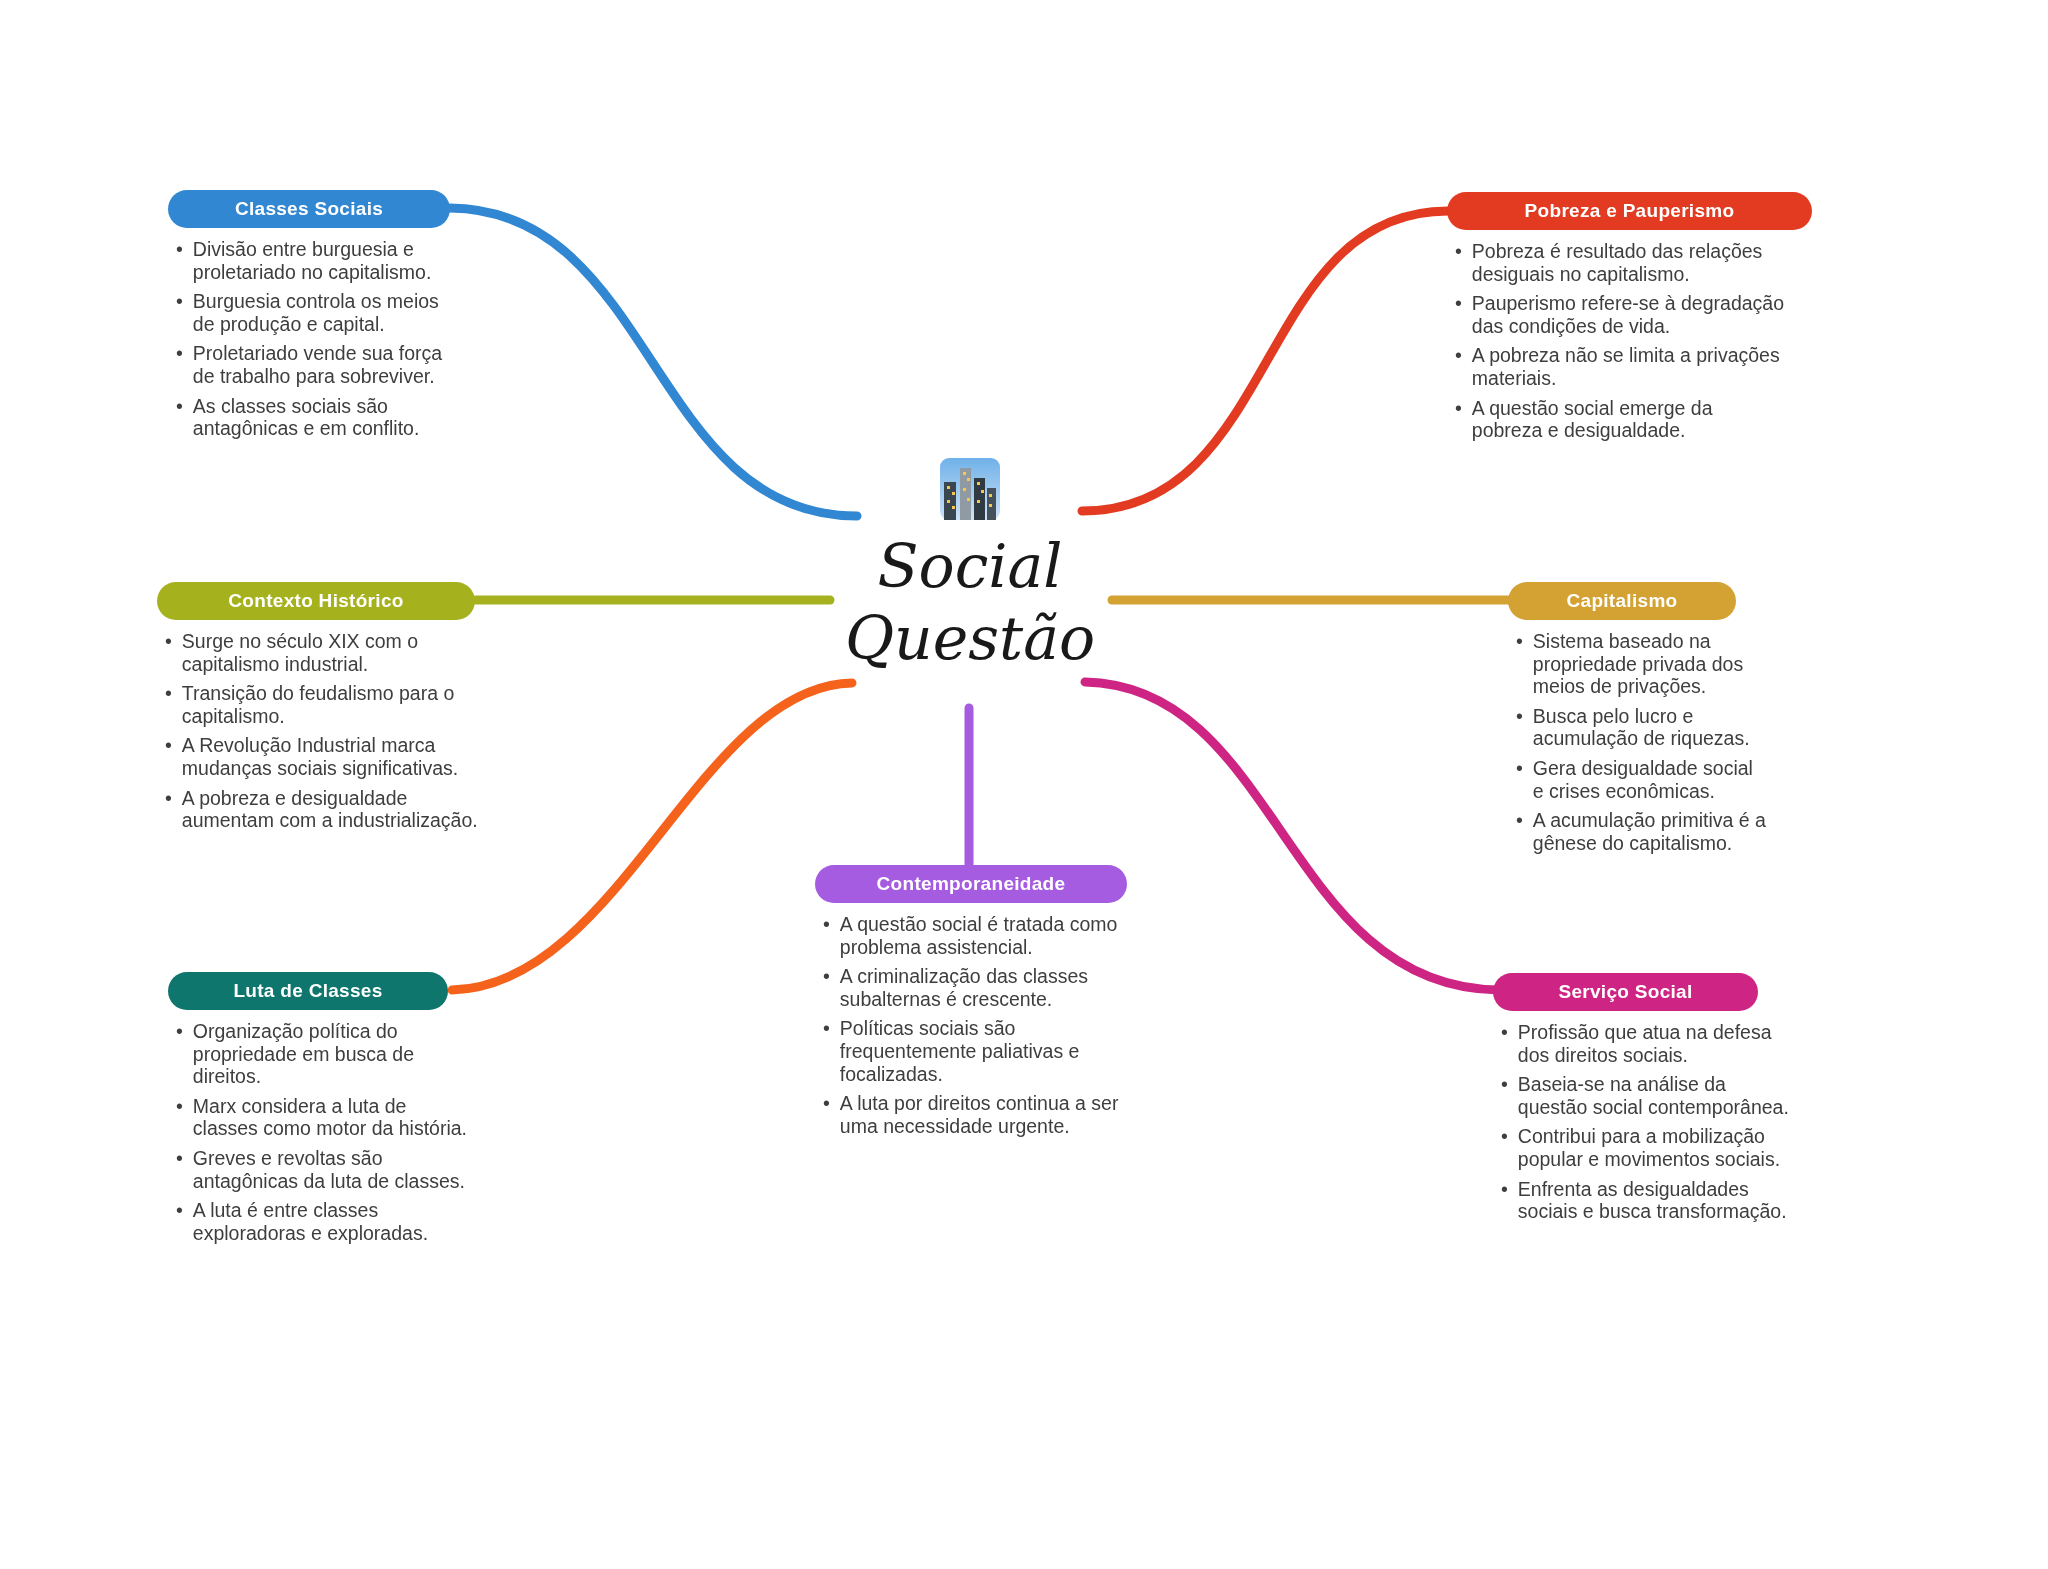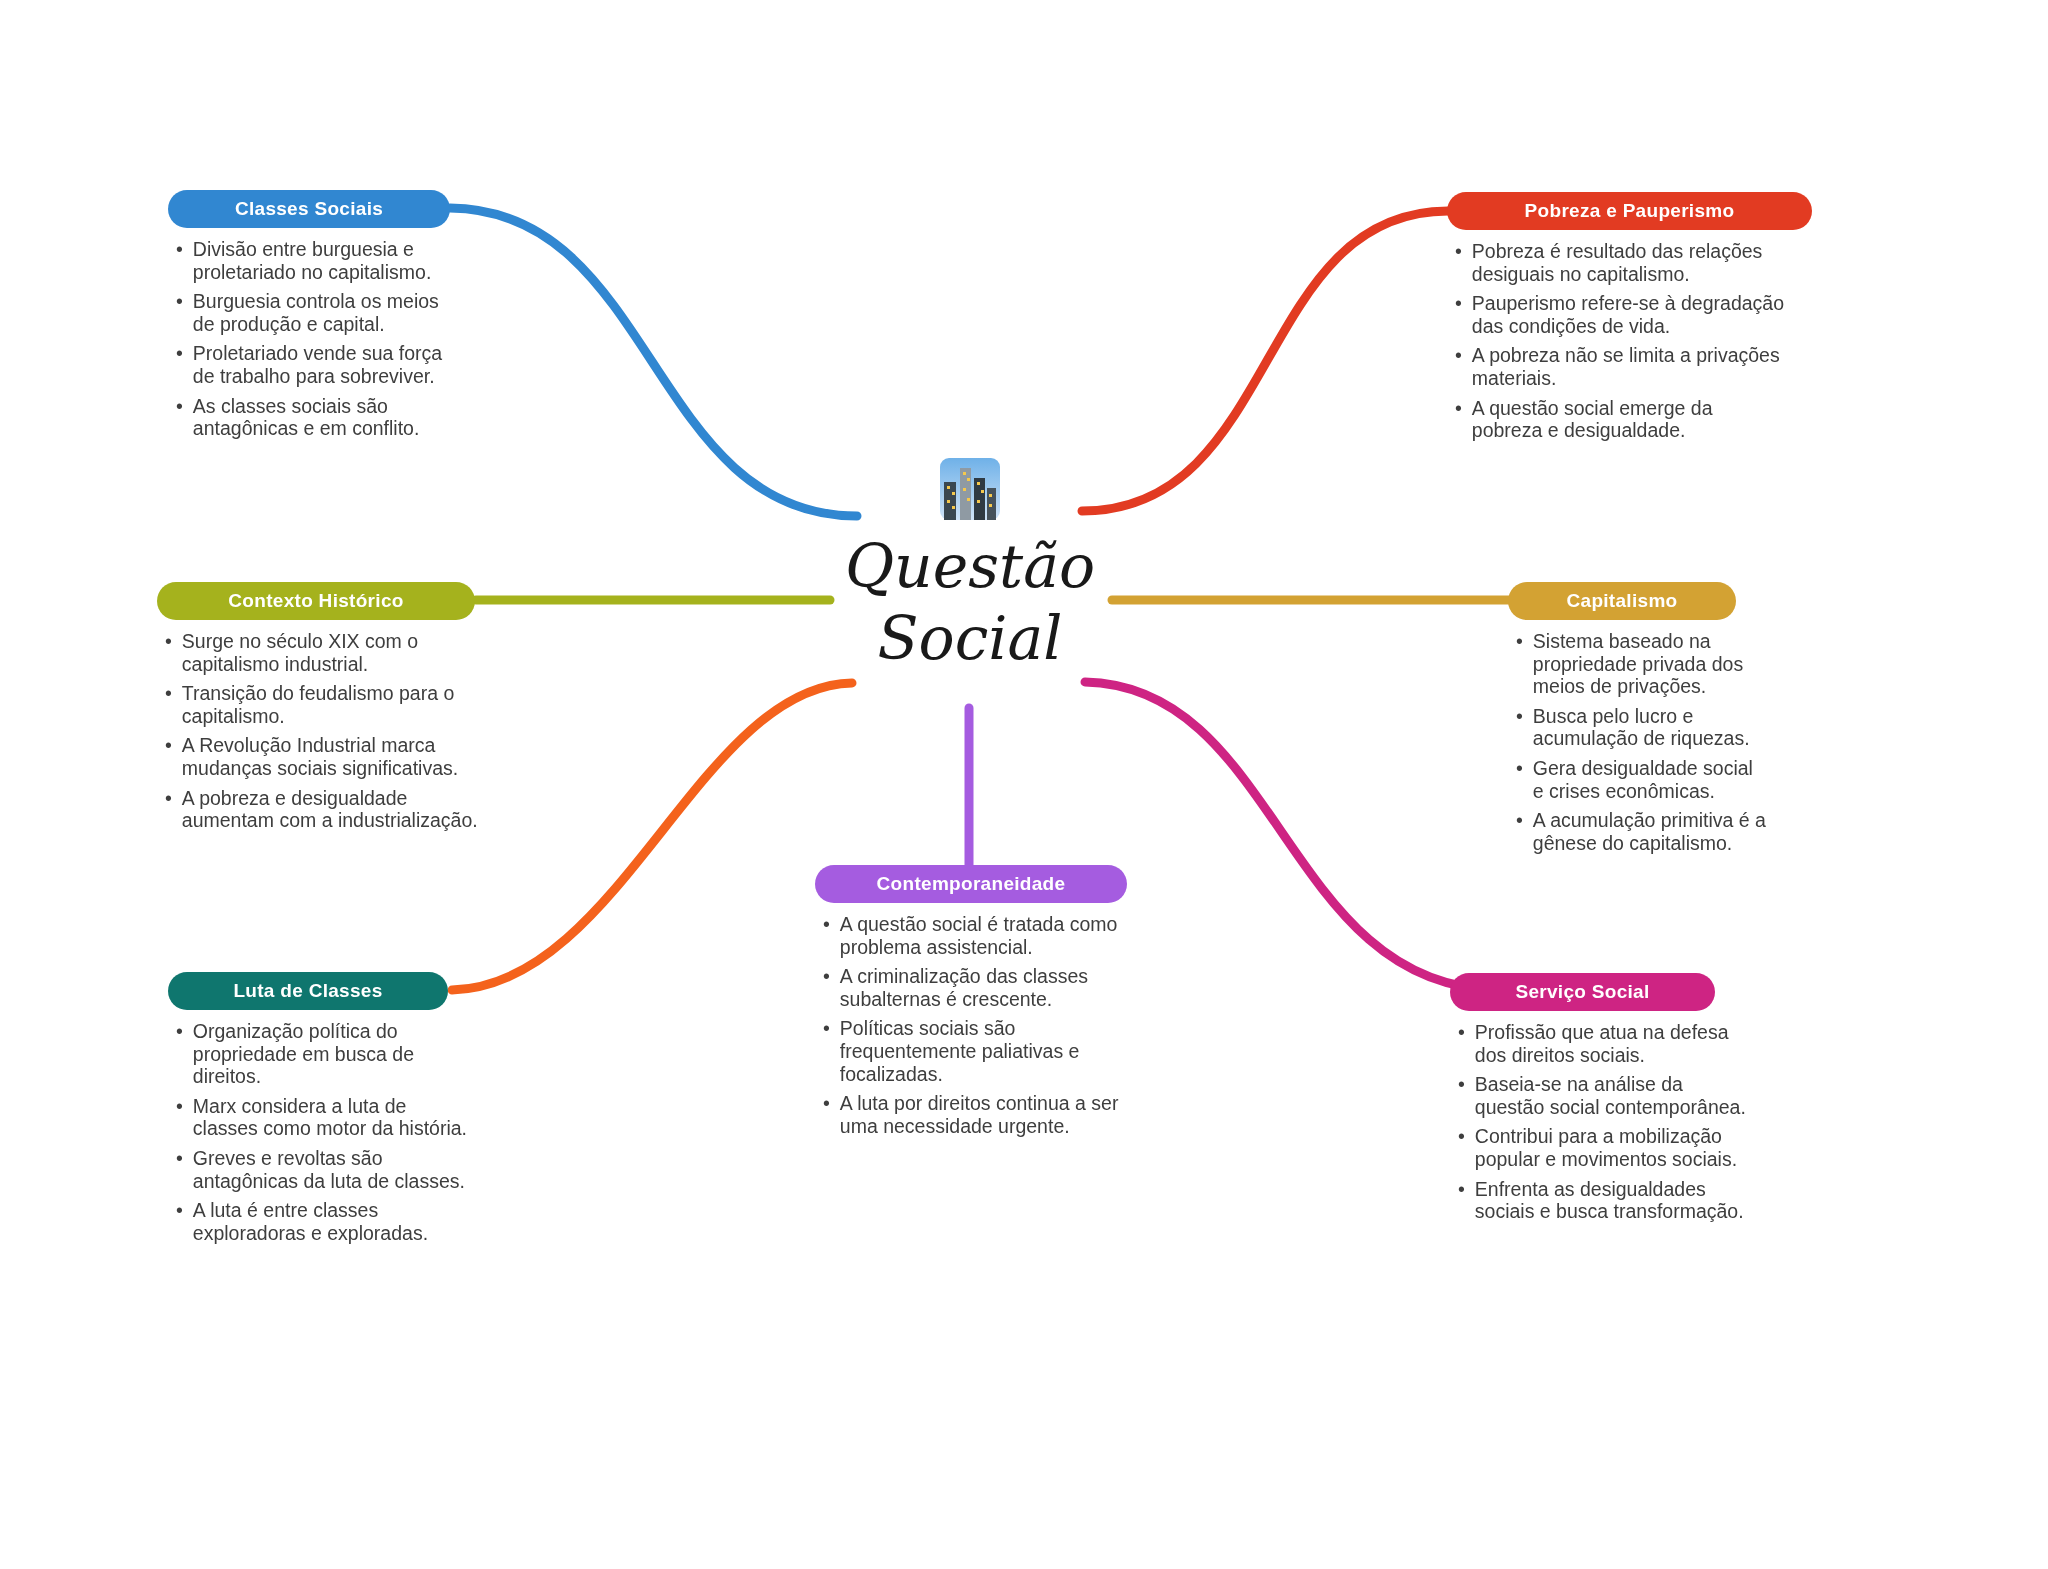--- a/index.html
+++ b/index.html
@@ -21,21 +21,21 @@
   ul.bullets .dot { flex:0 0 auto; }
   ul.bullets .txt { flex:1 1 auto; }
 
   
   .b0 { left:168px;  top:190px; }  .b0 .pill { width:282px; } .b0 .bullets { width:280px; }
   .b1 { left:1447px; top:192px; }  .b1 .pill { width:365px; } .b1 .bullets { width:330px; }
   .b2 { left:157px;  top:582px; }  .b2 .pill { width:318px; } .b2 .bullets { width:330px; }
   .b3 { left:1508px; top:582px; }  .b3 .pill { width:228px; } .b3 .bullets { width:250px; }
   .b4 { left:168px;  top:972px; }  .b4 .pill { width:280px; } .b4 .bullets { width:295px; }
   .b5 { left:815px;  top:865px; }  .b5 .pill { width:312px; } .b5 .bullets { width:315px; }
-  .b6 { left:1450px; top:973px; }  .b6 .pill { width:265px; } .b6 .bullets { width:290px; }
+  .b6 { left:1493px; top:973px; }  .b6 .pill { width:265px; } .b6 .bullets { width:290px; }
 
   .center { position:absolute; left:824px; top:458px; width:292px; text-align:center; }
   .city-icon { width:60px; height:62px; display:inline-block; }
   .center-title {
     margin-top:6px; font-family:"DejaVu Serif", serif; font-style:italic;
     font-size:60px; line-height:1.2; color:#191919;
   }
 </style>
 </head>
 <body>
@@ -75,22 +75,22 @@
         <rect x="23" y="30" width="3" height="3"></rect>
           <rect x="27" y="40" width="3" height="3"></rect>
         <rect x="37" y="24" width="3" height="3"></rect>
           <rect x="41" y="32" width="3" height="3"></rect>
         <rect x="37" y="42" width="3" height="3"></rect>
           <rect x="49" y="36" width="3" height="3"></rect>
         <rect x="49" y="46" width="3" height="3"></rect>
       </g>
     </svg>
     <div class="center-title">
+      <div>Social</div>
       <div>Questão</div>
-      <div>Social</div>
     </div>
   </div>
 
   <div class="branch b0">
     <div class="pill" style="background-color: rgb(49, 135, 209);">Classes Sociais</div>
     <ul class="bullets">
       <li>
           <span class="dot">•</span>
           <span class="txt">Divisão entre burguesia e proletariado no capitalismo.</span>
         </li>

